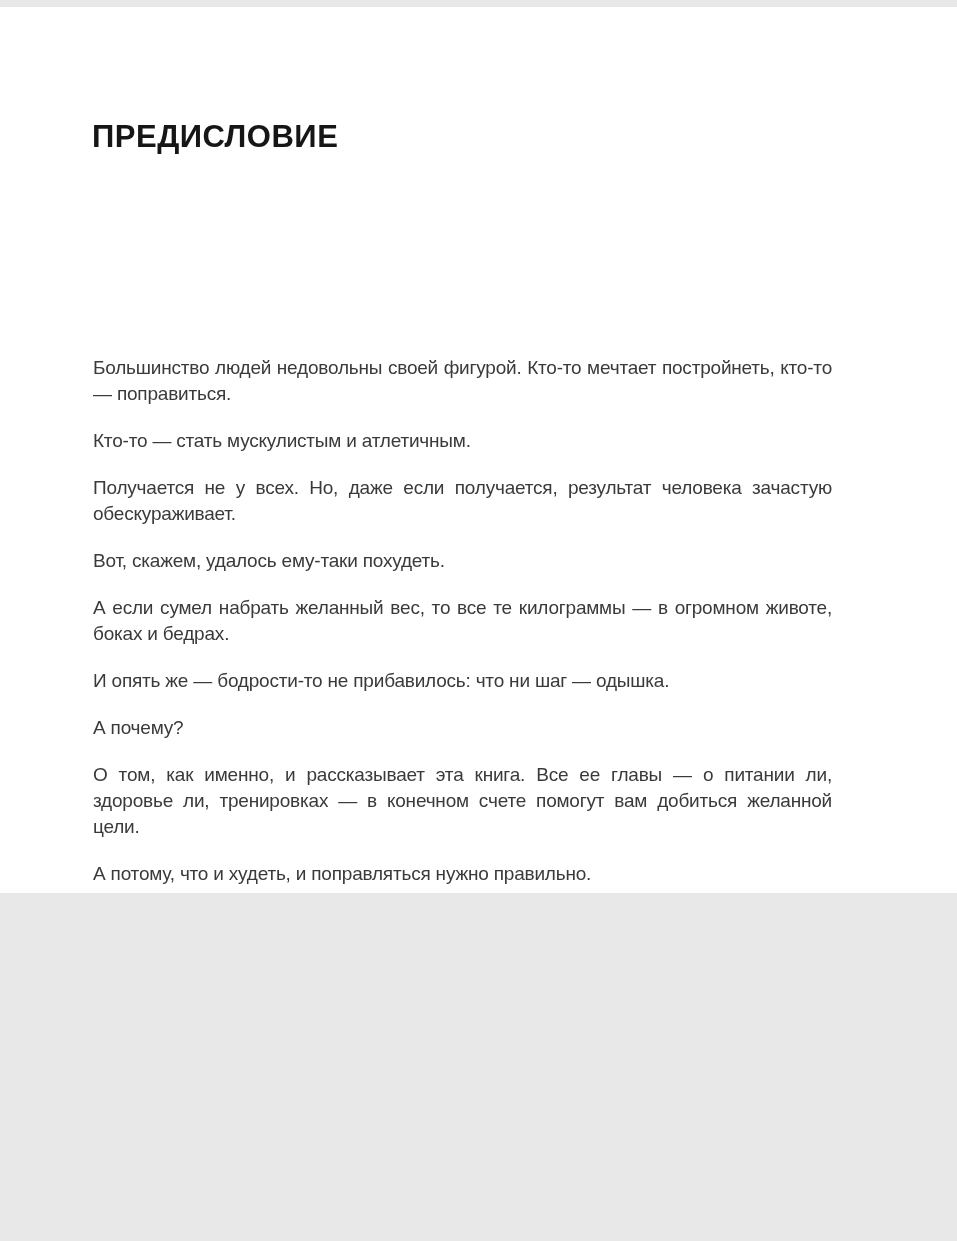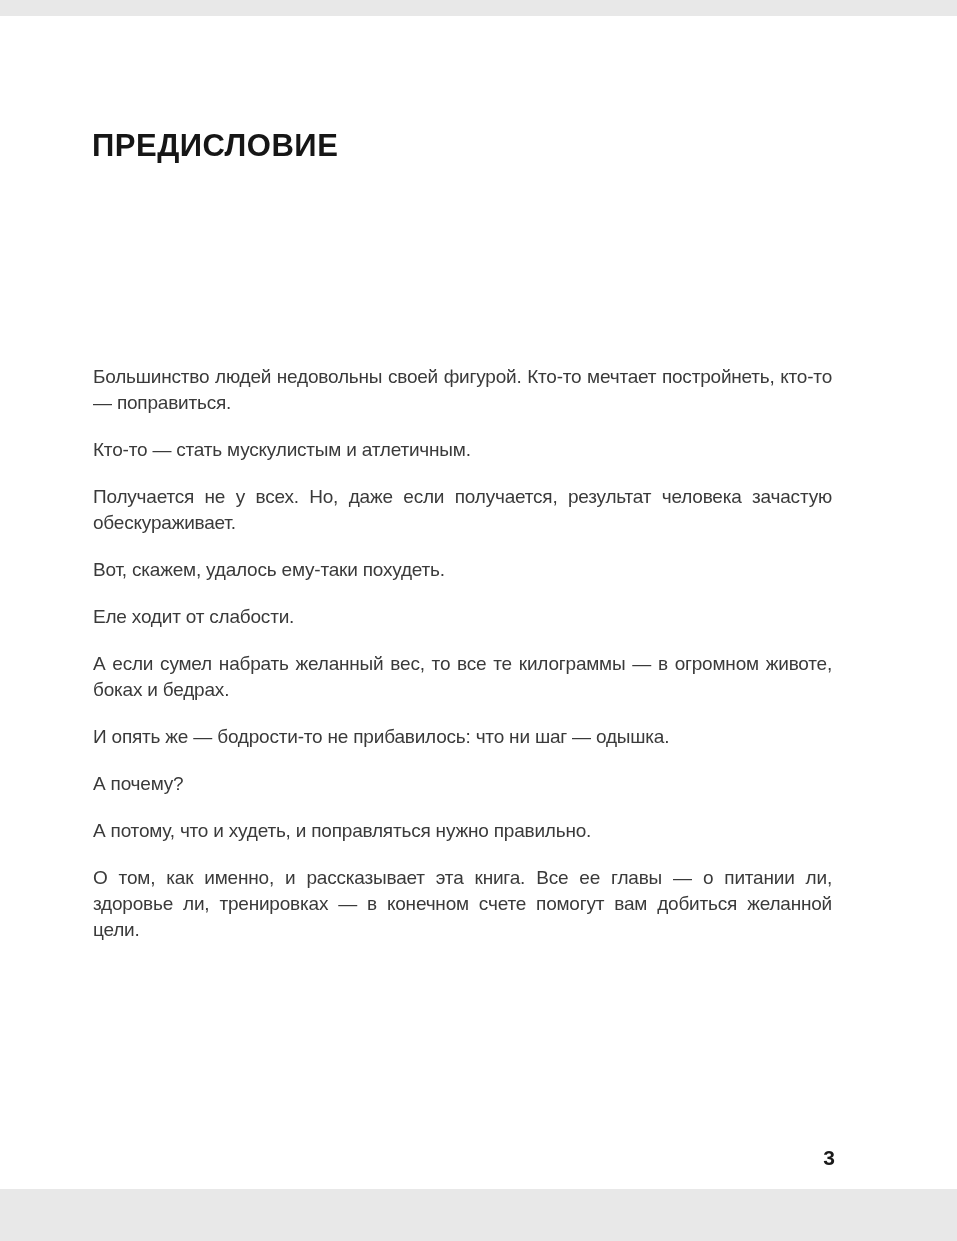--- a/index.html
+++ b/index.html
@@ -3,22 +3,22 @@
 <meta charset="utf-8">
 <style>
   html, body {
     margin: 0;
     padding: 0;
     background: #e8e8e8;
   }
   .page {
     position: relative;
     width: 957px;
-    height: 1173px;
-    margin: 16px auto;
+    height: 886px;
+    margin: 7px auto;
     background: #ffffff;
     overflow: hidden;
     font-family: "Liberation Sans", sans-serif;
   }
   .chapter-title {
     position: absolute;
     left: 92px;
     top: 112px;
     margin: 0;
     font-size: 31px;
@@ -60,22 +60,21 @@
 <body>
 
 <div class="page">
   <h1 class="chapter-title">ПРЕДИСЛОВИЕ</h1>
 
   <div class="body-text">
       <p>Большинство людей недовольны своей фигурой. Кто-то мечтает по­стройнеть, кто-то — поправиться.</p>
       <p>Кто-то — стать мускулистым и атлетичным.</p>
       <p>Получается не у всех. Но, даже если получается, результат человека зачастую обескураживает.</p>
       <p>Вот, скажем, удалось ему-таки похудеть.</p>
-      <p>Еле ходит от слабости.</p>
       <p>А если сумел набрать желанный вес, то все те килограммы — в огром­ном животе, боках и бедрах.</p>
       <p>И опять же — бодрости-то не прибавилось: что ни шаг — одышка.</p>
       <p>А почему?</p>
+      <p>О том, как именно, и рассказывает эта книга. Все ее главы — о питании ли, здоровье ли, тренировках — в конечном счете помогут вам добить­ся желанной цели.</p>
       <p>А потому, что и худеть, и поправляться нужно правильно.</p>
-      <p>О том, как именно, и рассказывает эта книга. Все ее главы — о питании ли, здоровье ли, тренировках — в конечном счете помогут вам добить­ся желанной цели.</p>
     </div>
 
   <div class="page-number">3</div>
 </div>
 
 </body></html>

